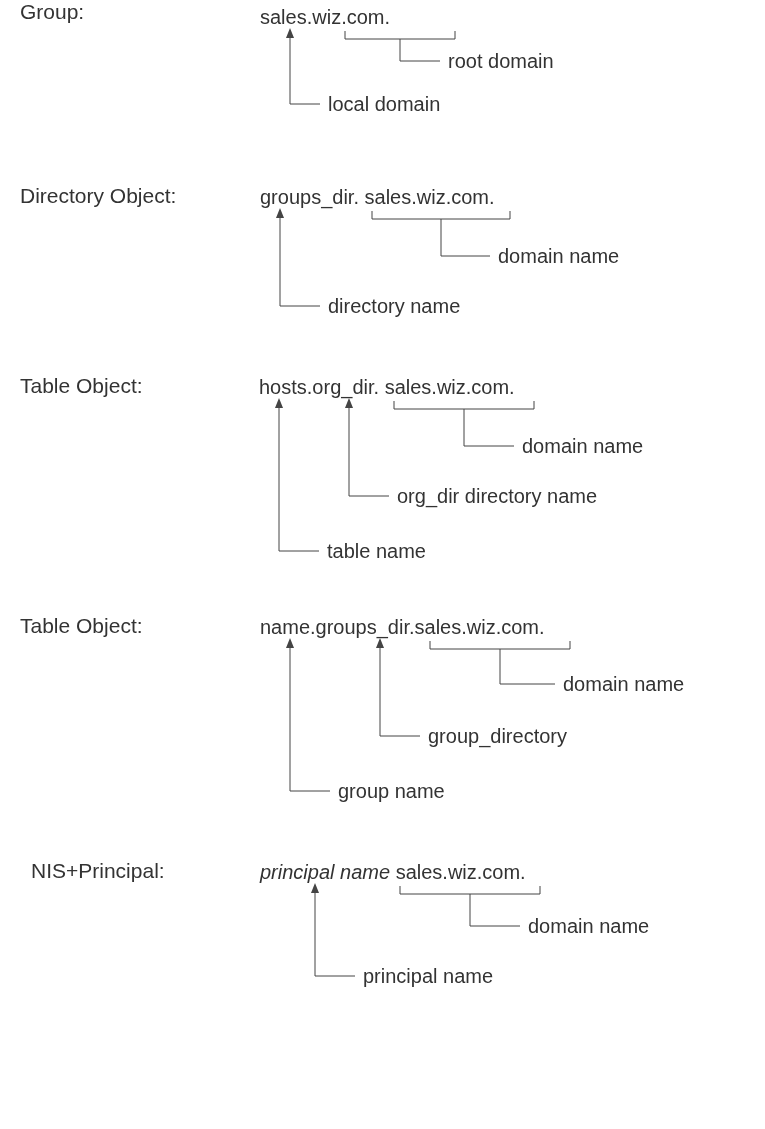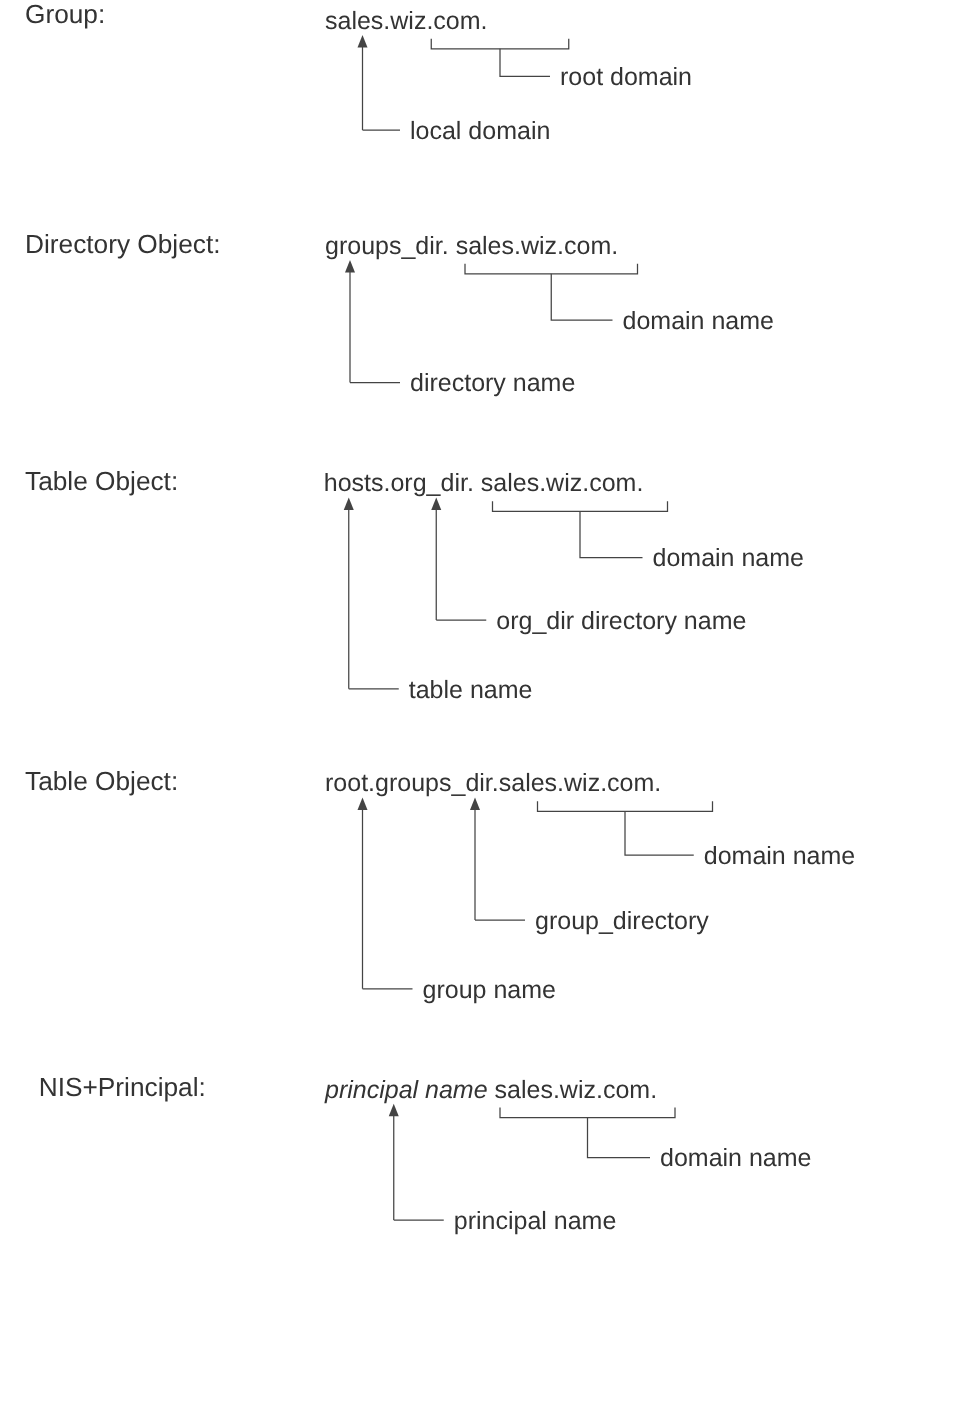--- a/index.html
+++ b/index.html
@@ -116,21 +116,21 @@
       <polyline points="20,175 60,175"></polyline>
       <text class="anno-text" x="68" y="182">table name</text>
     </svg>
   </div>
 </div>
 
 <div class="section" style="height:235px;">
   <div class="label-col" style="top:4px;">Table Object:</div>
   <div class="content">
     <div class="codeline">
-      <span>root</span><span>.groups_dir.</span><span>sales.wiz.com.</span>
+      <span>name</span><span>.groups_dir.</span><span>sales.wiz.com.</span>
     </div>
     <svg class="anno" width="520" height="235">
 
       <polyline points="170,25 170,33 310,33 310,25"></polyline>
       <polyline points="240,33 240,68 295,68"></polyline>
       <text class="anno-text" x="303" y="75">domain name</text>
 
       <line x1="120" y1="120" x2="120" y2="28"></line>
       <polygon class="arrowhead" points="120,22 116,32 124,32"></polygon>
       <polyline points="120,120 160,120"></polyline>

